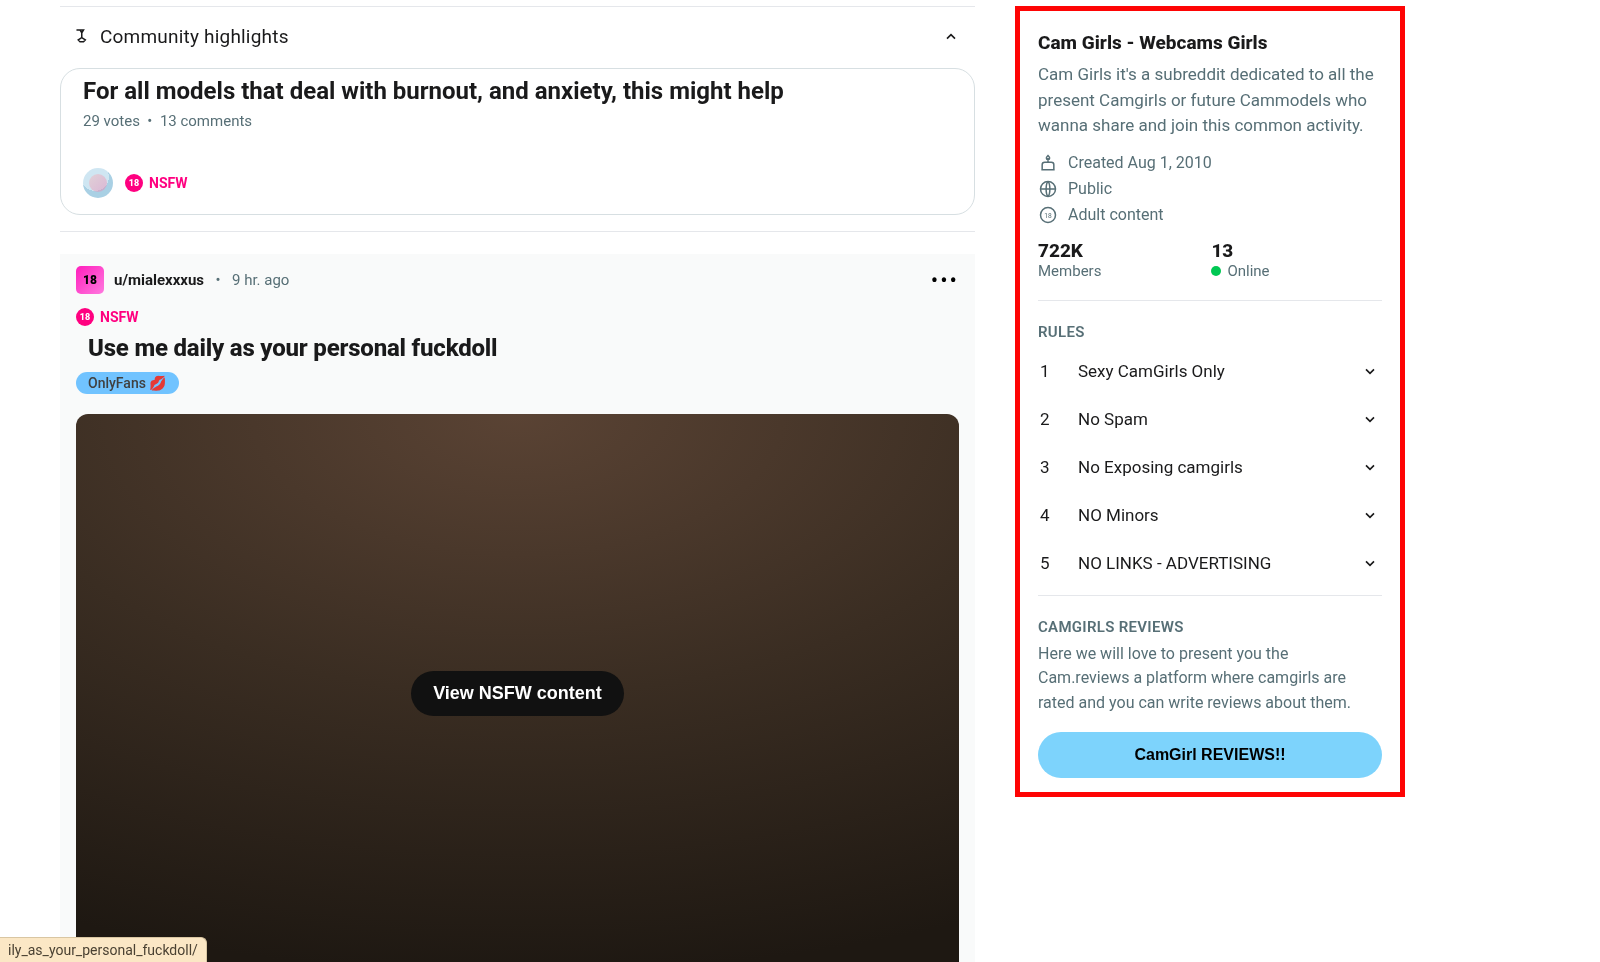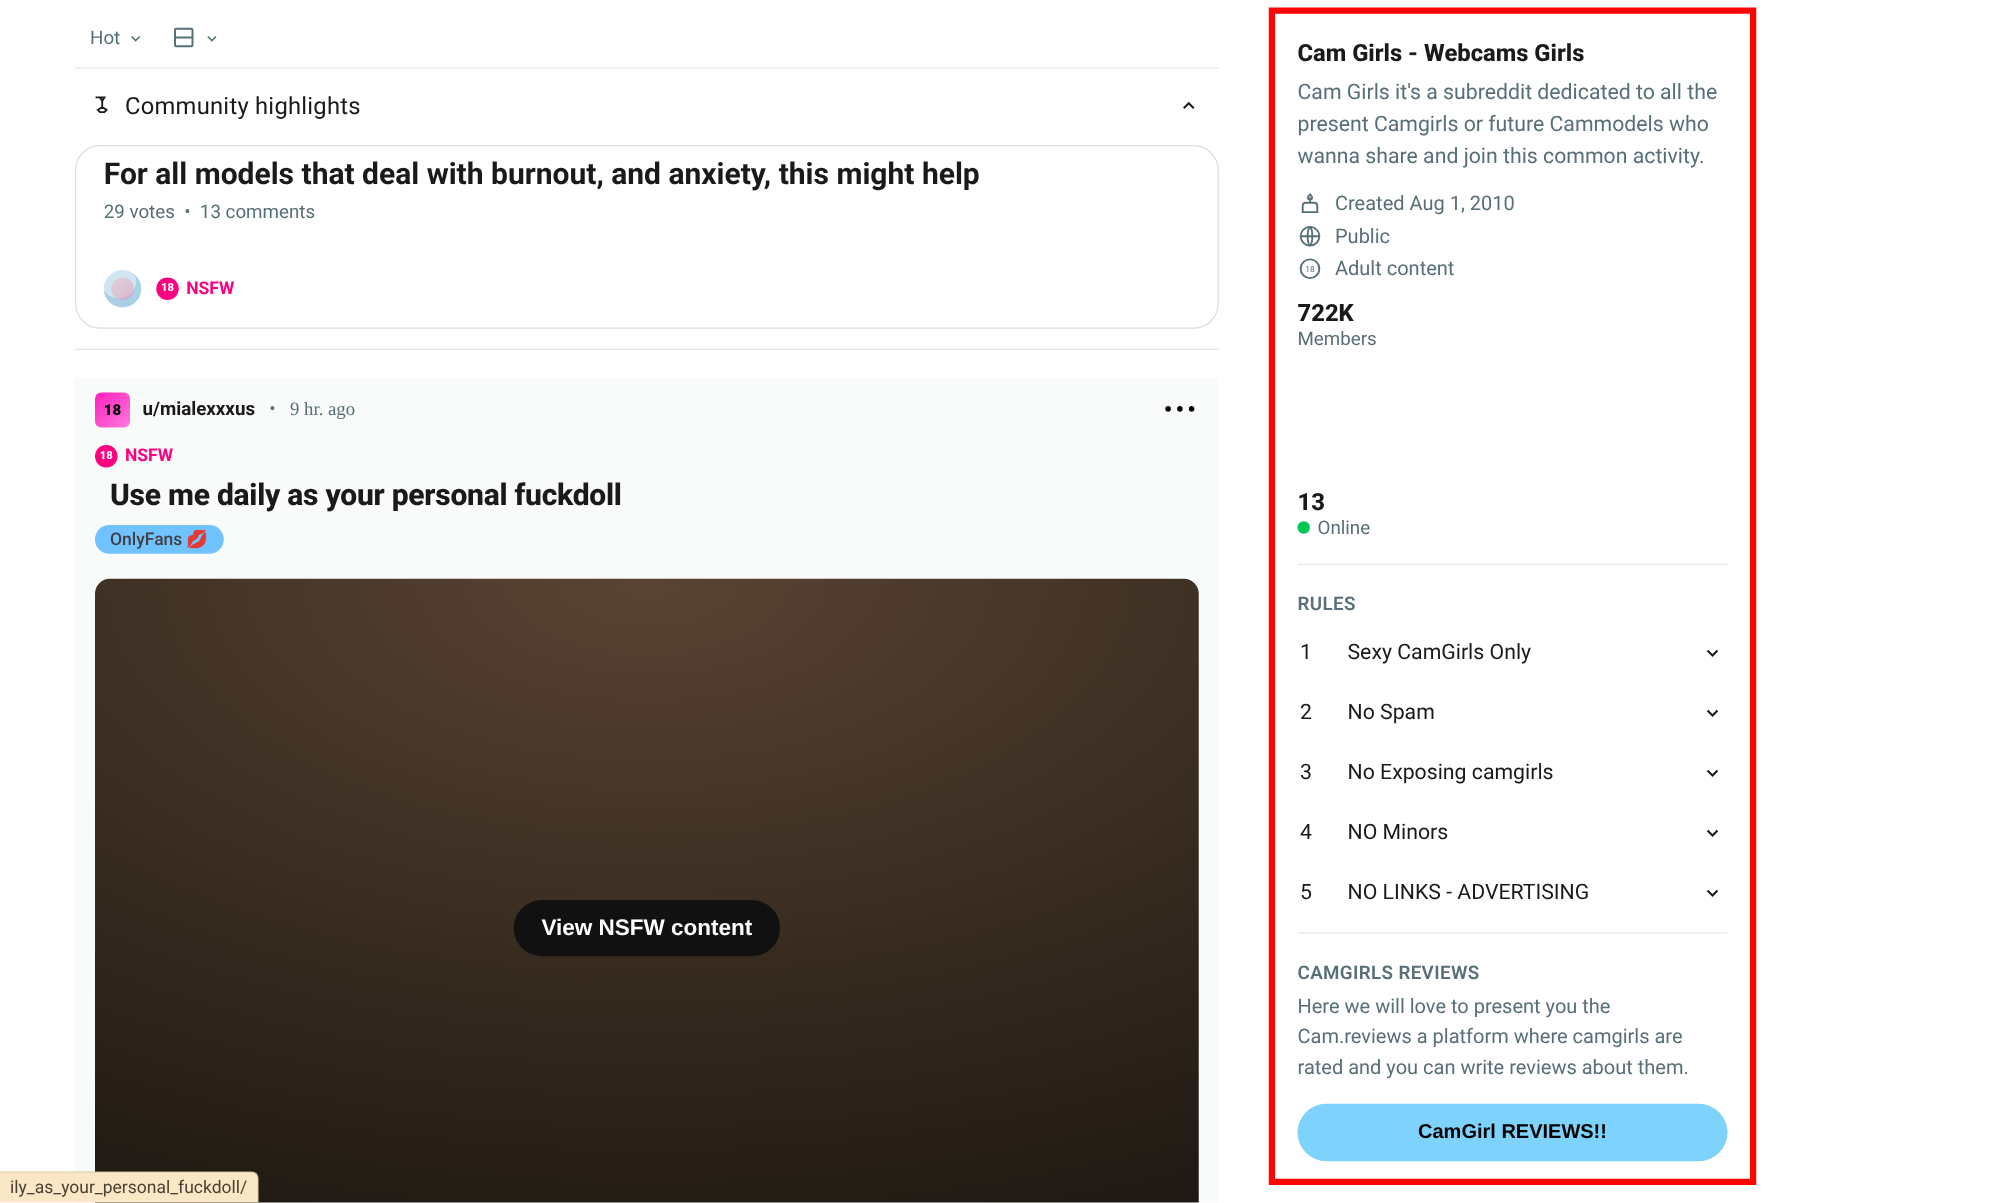--- a/index.html
+++ b/index.html
@@ -125,21 +125,21 @@
     font-size:22px; letter-spacing:2px; cursor:pointer;
   }
   .sq18 {
     width:28px;height:28px;border-radius:5px;
     background:linear-gradient(135deg,#ff1ebc,#ff7adf);
     display:flex;align-items:center;justify-content:center;
     color:#000;font-weight:900;font-size:12px;
   }
   .byline { font-size:15px;font-weight:700;}
   .byline .dot{color:var(--muted);font-weight:400;margin:0 4px;}
-  .byline .when{color:var(--muted);font-weight:400;font-family:Liberation Serif, serif;}
+  .byline .when{color:var(--muted);font-weight:400;}
   .post-nsfw { margin:14px 0 6px 0; }
   .post-title { font-size:24px;font-weight:800;margin:2px 0 10px 12px;letter-spacing:-.2px;}
   .post-flair {
     display:inline-flex;align-items:center;gap:6px;
     background:var(--pill-blue);color:#404040;
     font-size:14px;font-weight:500;
     padding:3px 12px;border-radius:999px;
   }
   .post-media {
     margin-top:20px;
@@ -162,21 +162,21 @@
   }
   .red-frame {
     border:5px solid var(--red);
     background:var(--sidebar-bg);
     padding:20px 18px 14px 18px;
   }
   .community-title { font-size:19px; font-weight:800; margin:0 0 8px 0;}
   .community-desc { font-size:17px; color:var(--muted); line-height:1.5; margin:0 0 14px 0;}
   .info-line { display:flex;gap:10px;color:var(--muted);font-size:16px;margin:6px 0;}
   .info-line svg { flex:0 0 auto; }
-  .stats { display:flex; gap:110px; margin-top:14px; padding-bottom:20px; border-bottom:1px solid var(--border);flex-direction:column;}
+  .stats { display:flex; gap:110px; margin-top:14px; padding-bottom:20px; border-bottom:1px solid var(--border);}
   .stat .num { font-size:19px;font-weight:800;}
   .stat .lbl { color:var(--muted);font-size:15px;}
   .online-dot{display:inline-block;width:10px;height:10px;border-radius:50%;background:var(--green);margin-right:6px;vertical-align:baseline;}
   .section-title { color:var(--muted);font-size:15px;font-weight:600;letter-spacing:.3px;margin:22px 0 6px 0;}
   .rule-row {
     display:flex;align-items:center;gap:22px;
     padding:14px 2px;font-size:17px;cursor:pointer;position:relative;
   }
   .rule-row .num{ width:16px;color:var(--text);}
   .rule-row .chev-r{ position:absolute; right:4px;}
@@ -198,37 +198,20 @@
   }
   svg { display:block; }
 </style>
 </head>
 <body>
 
 <div class="page">
 
   <main class="feed">
 
-    <div class="sort-row">
-      <div class="sort-btn">
-        <span>Hot</span>
-        <svg class="chev" viewBox="0 0 20 20" fill="none" stroke="#576f76" stroke-width="2">
-            <polyline points="5 8 10 13 15 8"></polyline>
-          </svg>
-      </div>
-      <div class="sort-btn">
-        <svg width="20" height="20" viewBox="0 0 20 20" fill="none" stroke="#576f76" stroke-width="1.6">
-            <rect x="3" y="3" width="14" height="14" rx="1"></rect>
-            <line x1="3" y1="10" x2="17" y2="10"></line>
-          </svg>
-        <svg class="chev" viewBox="0 0 20 20" fill="none" stroke="#576f76" stroke-width="2">
-            <polyline points="5 8 10 13 15 8"></polyline>
-          </svg>
-      </div>
-    </div>
 
     <div class="sep"></div>
 
     <div class="highlights-header">
       <svg width="20" height="20" viewBox="0 0 24 24" fill="none" stroke="#1a1a1b" stroke-width="1.8">
           <path d="M15 3l6 6-4 1-4 4 1 5-3 0-3-3 0-3 5 1 4-4 1-4z" transform="rotate(-45 12 12)"></path>
         </svg>
       <span class="title">Community highlights</span>
       <span class="highlights-collapse">
         <svg width="16" height="16" viewBox="0 0 20 20" fill="none" stroke="#1a1a1b" stroke-width="2">

